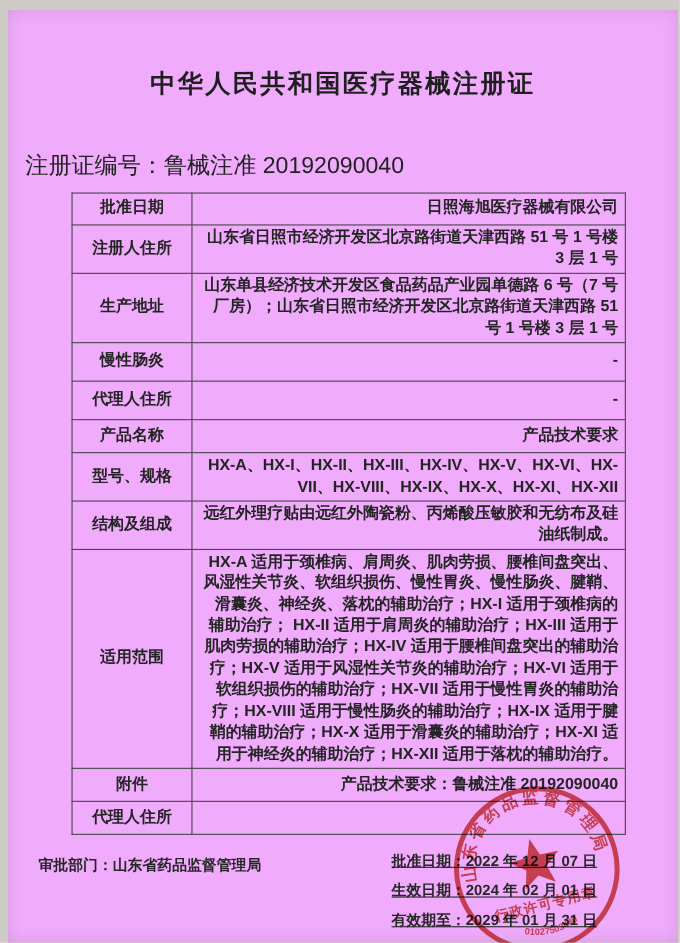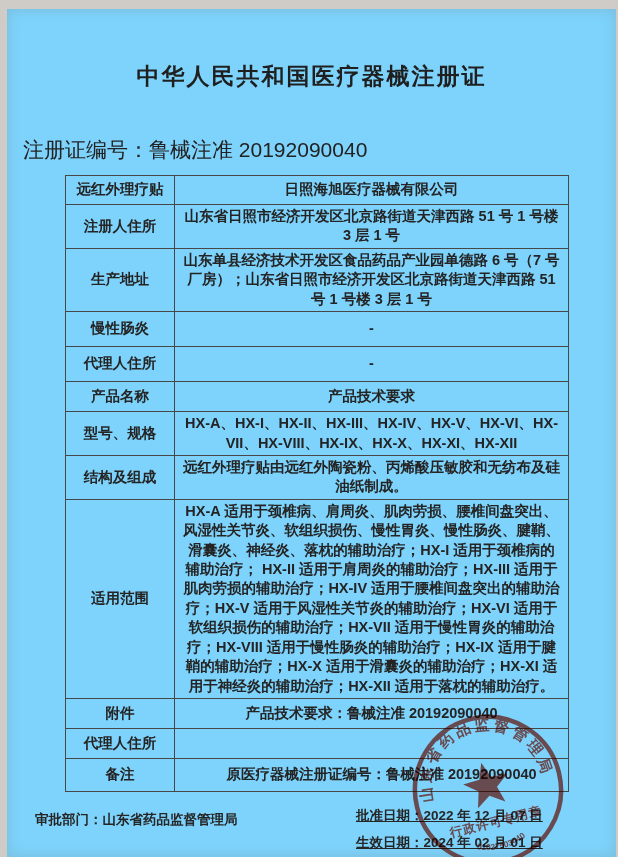--- a/index.html
+++ b/index.html
@@ -4,21 +4,21 @@
 <style>
   html,body{margin:0;padding:0;}
   body{
     width:618px;height:857px;overflow:hidden;position:relative;
     background:#cfccc7;
     font-family:"Liberation Sans","DejaVu Sans",sans-serif;
     color:#2d2d2d;
   }
   .page{
     position:absolute;left:7px;top:9px;right:2px;bottom:0;
-    background:#7dd3fc;
+    background:#f0abfc;
     box-shadow:inset 0 0 14px rgba(120,115,108,.25);
   }
   .page-title{
     margin:52px 0 0 0;
     text-align:center;
     font-size:23px;font-weight:bold;letter-spacing:2px;color:#1f1f1f;
   }
   .reg-line{
     margin:44px 0 11px 16px;
     font-size:21px;font-weight:normal;color:#222;
@@ -30,21 +30,21 @@
     table-layout:fixed;
   }
   table.cert td{
     border:1.6px solid #474747;
     font-size:14.5px;font-weight:bold;color:#242424;
     line-height:1.34;
     padding:2px 6px;
     vertical-align:middle;
   }
   td.lbl{width:96px;text-align:center;padding:2px 2px;}
-  td.val{width:381px;text-align:center;padding:2px 9px;}
+  td.val{width:381px;text-align:right;padding:2px 9px;}
   tr.r1{height:29px;} tr.r2{height:43px;} tr.r3{height:55px;}
   tr.r4{height:35px;} tr.r5{height:35px;} tr.r6{height:30px;}
   tr.r7{height:42px;} tr.r8{height:42px;} tr.r9{height:188px;}
   tr.r10{height:30px;} tr.r11{height:30px;} tr.r12{height:33px;}
   td.val.indent{padding-left:26px;}
   .footer{
     margin:15px 28px 0 28px;
     display:flex;justify-content:space-between;
     font-size:13.5px;font-weight:bold;color:#262626;
   }
@@ -63,21 +63,21 @@
 
 <div class="page">
 
   <h1 class="page-title">中华人民共和国医疗器械注册证</h1>
 
   <div class="reg-line"><span>注册证编号：</span><span>鲁械注准 20192090040</span></div>
 
   <table class="cert">
     <tbody>
       <tr class="r1">
-        <td class="lbl">远红外理疗贴</td>
+        <td class="lbl">批准日期</td>
         <td class="val">日照海旭医疗器械有限公司</td>
       </tr>
       <tr class="r2">
         <td class="lbl">注册人住所</td>
         <td class="val">山东省日照市经济开发区北京路街道天津西路 51 号 1 号楼 3 层 1 号</td>
       </tr>
       <tr class="r3">
         <td class="lbl">生产地址</td>
         <td class="val">山东单县经济技术开发区食品药品产业园单德路 6 号（7 号厂房）；山东省日照市经济开发区北京路街道天津西路 51 号 1 号楼 3 层 1 号</td>
       </tr>
@@ -106,24 +106,20 @@
         <td class="val">HX-A 适用于颈椎病、肩周炎、肌肉劳损、腰椎间盘突出、风湿性关节炎、软组织损伤、慢性胃炎、慢性肠炎、腱鞘、滑囊炎、神经炎、落枕的辅助治疗；HX-I 适用于颈椎病的辅助治疗； HX-II 适用于肩周炎的辅助治疗；HX-III 适用于肌肉劳损的辅助治疗；HX-IV 适用于腰椎间盘突出的辅助治疗；HX-V 适用于风湿性关节炎的辅助治疗；HX-VI 适用于软组织损伤的辅助治疗；HX-VII 适用于慢性胃炎的辅助治疗；HX-VIII 适用于慢性肠炎的辅助治疗；HX-IX 适用于腱鞘的辅助治疗；HX-X 适用于滑囊炎的辅助治疗；HX-XI 适用于神经炎的辅助治疗；HX-XII 适用于落枕的辅助治疗。</td>
       </tr>
       <tr class="r10">
         <td class="lbl">附件</td>
         <td class="val">产品技术要求：鲁械注准 20192090040</td>
       </tr>
       <tr class="r11">
         <td class="lbl">代理人住所</td>
         <td class="val"></td>
       </tr>
-      <tr class="r12">
-        <td class="lbl">备注</td>
-        <td class="val indent">原医疗器械注册证编号：鲁械注准 20192090040</td>
-      </tr>
     </tbody>
   </table>
 
   <div class="footer">
     <div class="footer-left">审批部门：山东省药品监督管理局</div>
     <div class="footer-right">
       <div class="line">批准日期：2022 年 12 月 07 日</div>
       <div class="line">生效日期：2024 年 02 月 01 日</div>
       <div class="line">有效期至：2029 年 01 月 31 日</div>
 

